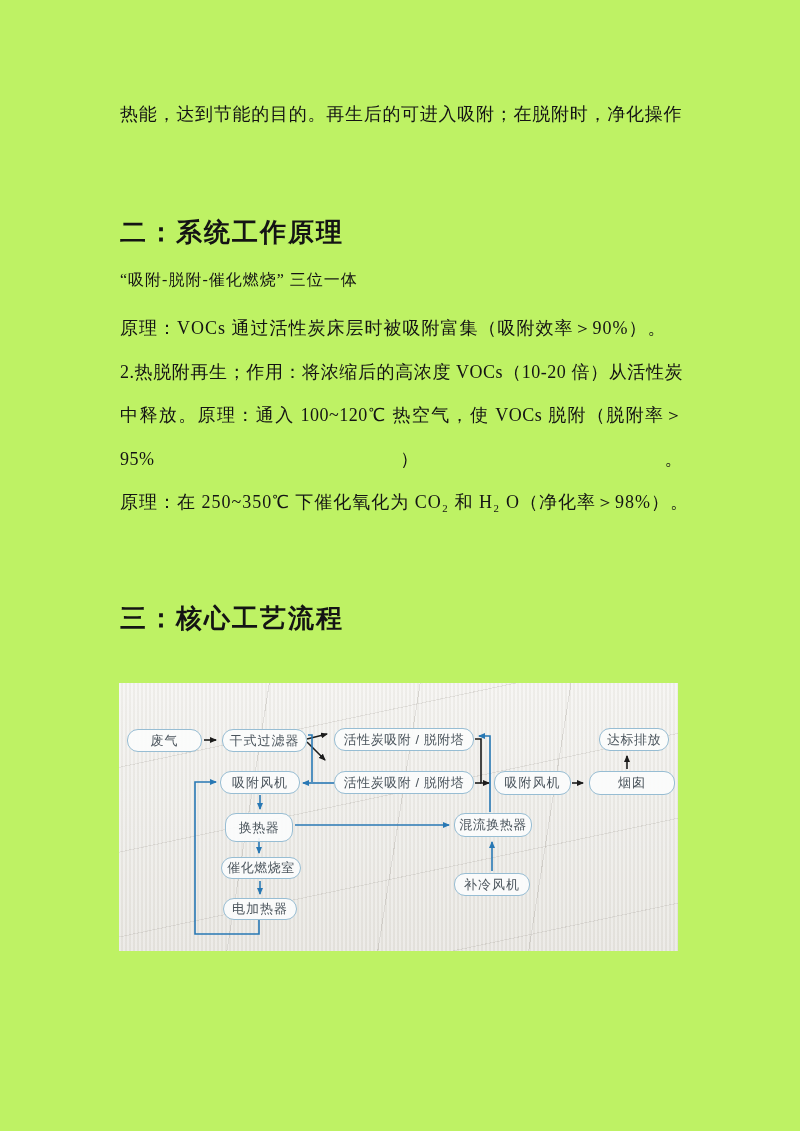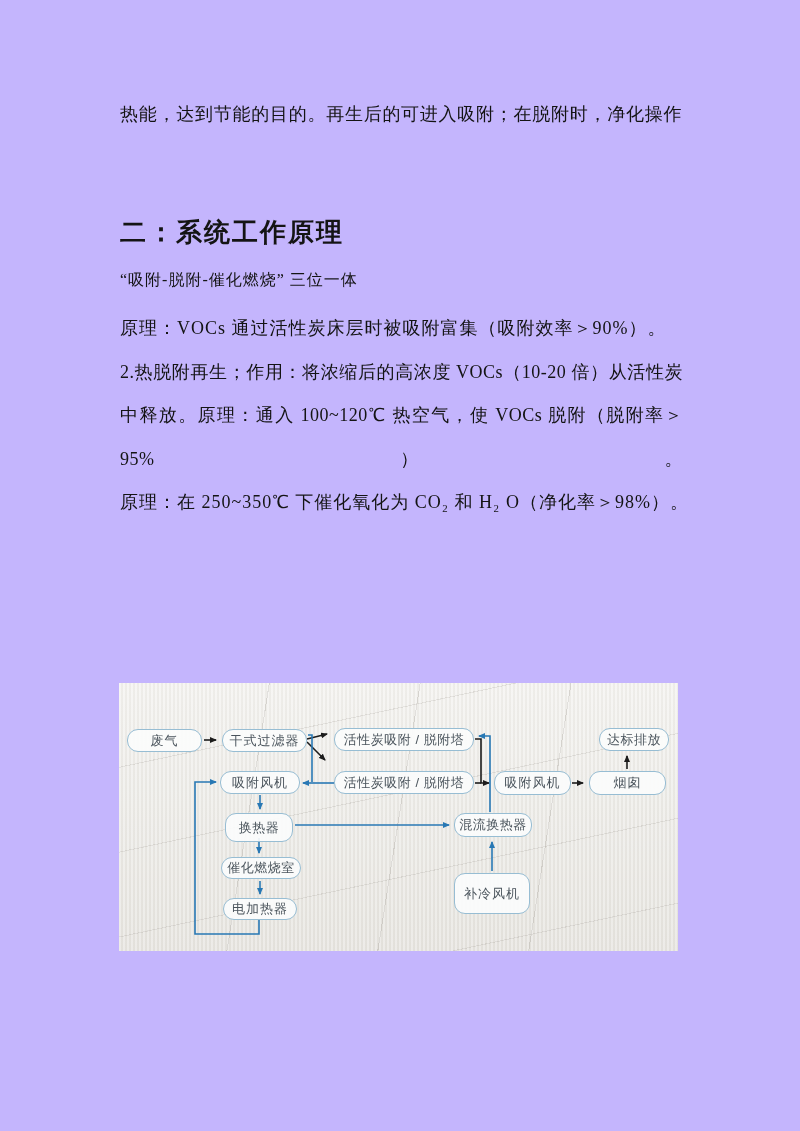--- a/index.html
+++ b/index.html
@@ -1,19 +1,19 @@
 <!DOCTYPE html>
 <html><head>
 <meta charset="utf-8">
 <style>
   html,body{margin:0;padding:0;background:#ffffff;}
   .page{
     position:relative;
     width:800px;height:1131px;
-    background:#c4b5fd;
+    background:#bef264;
     font-family:"Liberation Serif", serif;
     color:#141414;
     overflow:hidden;
   }
   
   .intro{position:absolute;left:120px;top:92px;width:562px;font-size:18px;line-height:45px;}
   .line{letter-spacing:1px;white-space:nowrap;}
   .fj{text-align:justify;text-align-last:justify;white-space:normal;letter-spacing:0.5px;}
   .h-section{position:absolute;left:120px;font-size:26px;font-weight:bold;letter-spacing:2px;line-height:34px;}
   .h2{top:216px;}
@@ -39,25 +39,25 @@
     font-size:13px;color:#4a545c;letter-spacing:1px;
     white-space:nowrap;box-sizing:border-box;
   }
   .n-waste-gas{left:8px;top:46px;width:75px;height:23px;}
   .n-dry-filter{left:103px;top:46px;width:85px;height:23px;}
   .n-tower-top{left:215px;top:45px;width:140px;height:23px;letter-spacing:0.5px;}
   .n-discharge{left:480px;top:45px;width:70px;height:23px;letter-spacing:0.5px;}
   .n-fan-left{left:101px;top:88px;width:80px;height:23px;}
   .n-tower-bottom{left:215px;top:88px;width:140px;height:23px;letter-spacing:0.5px;}
   .n-fan-right{left:375px;top:88px;width:77px;height:24px;}
-  .n-chimney{left:470px;top:88px;width:77px;height:24px;}
+  .n-chimney{left:470px;top:88px;width:86px;height:24px;}
   .n-heat-exchanger{left:106px;top:130px;width:68px;height:29px;letter-spacing:0.5px;}
   .n-mixed-flow{left:335px;top:130px;width:78px;height:24px;letter-spacing:0.5px;}
   .n-catalytic{left:102px;top:174px;width:80px;height:22px;letter-spacing:0.5px;}
-  .n-cooling-fan{left:335px;top:190px;width:76px;height:41px;}
+  .n-cooling-fan{left:335px;top:190px;width:76px;height:23px;}
   .n-electric-heater{left:104px;top:215px;width:74px;height:22px;}
   .arrows{position:absolute;left:0;top:0;width:559px;height:268px;}
 </style>
 </head>
 <body>
 
 <div class="page">
 
   <div class="intro">
     <div class="line fj">热能，达到节能的目的。再生后的可进入吸附；在脱附时，净化操作</div>
@@ -67,20 +67,21 @@
 
   <div class="subtitle">“吸附-脱附-催化燃烧” 三位一体</div>
 
   <div class="items">
     <div class="line">原理：VOCs 通过活性炭床层时被吸附富集（吸附效率＞90%）。</div>
     <div class="line fj">2.热脱附再生；作用：将浓缩后的高浓度 VOCs（10-20 倍）从活性炭</div>
     <div class="line fj">中释放。原理：通入 100~120℃ 热空气，使 VOCs 脱附（脱附率＞95%）。</div>
     <div class="line">原理：在 250~350℃ 下催化氧化为 CO₂ 和 H₂ O（净化率＞98%）。</div>
   </div>
 
+  <div class="h-section h3">三：核心工艺流程</div>
 
   <div class="photo">
 
     <svg class="arrows" viewBox="0 0 559 268" xmlns="http://www.w3.org/2000/svg">
       <defs>
         <marker id="ab" markerWidth="7" markerHeight="6" refX="6" refY="3" orient="auto" markerUnits="userSpaceOnUse">
           <path d="M0 0 L7 3 L0 6 Z" fill="#1c1c1c"></path>
         </marker>
         <marker id="al" markerWidth="7" markerHeight="6" refX="6" refY="3" orient="auto" markerUnits="userSpaceOnUse">
           <path d="M0 0 L7 3 L0 6 Z" fill="#2878b4"></path>

